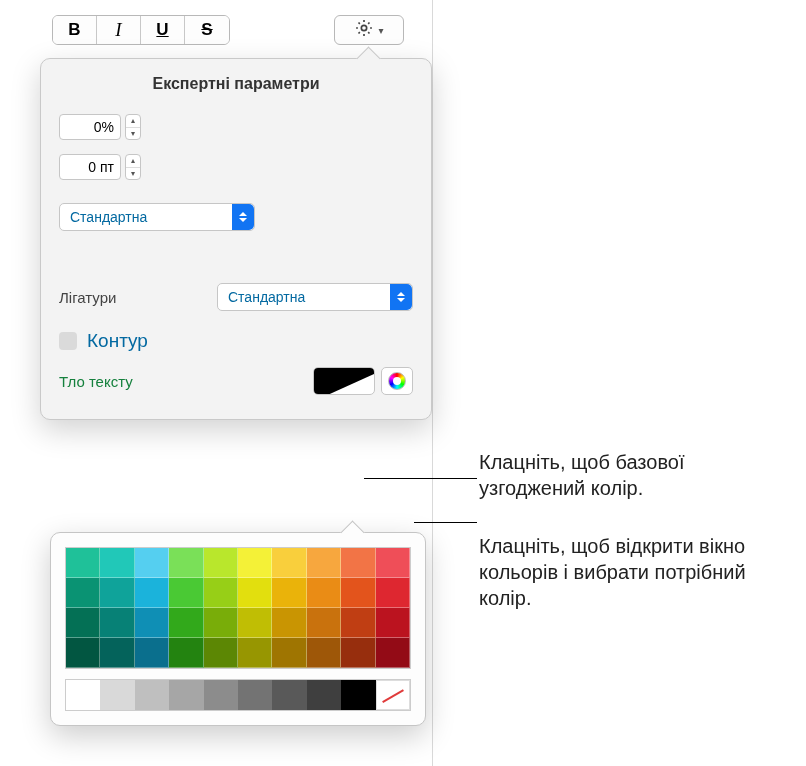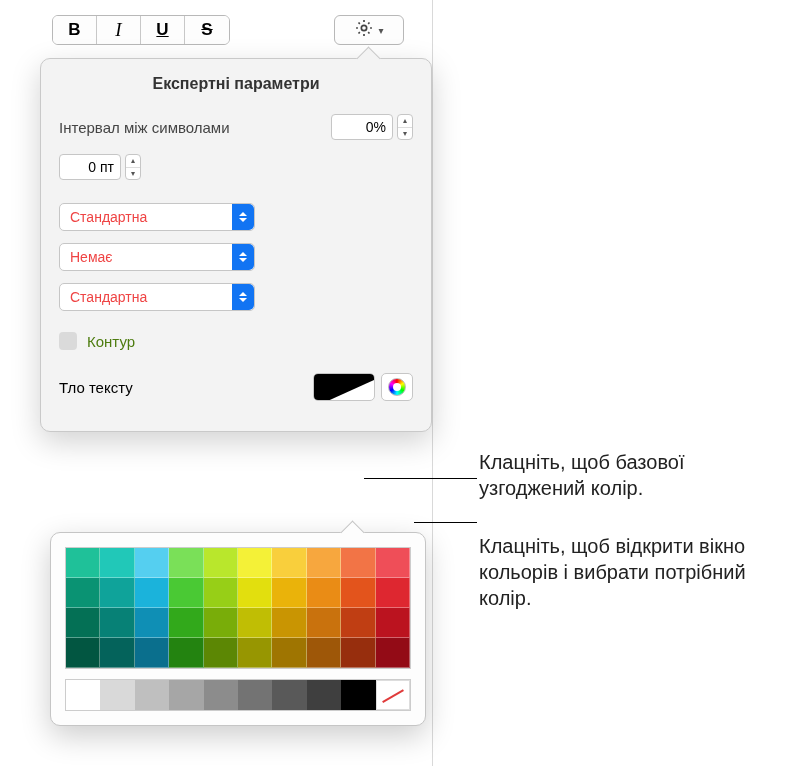--- a/index.html
+++ b/index.html
@@ -72,21 +72,21 @@
   
   .popover {
     position: absolute;
     top: 58px;
     left: 40px;
     width: 392px;
     background: #f3f3f3;
     border: 1px solid #c9c9c9;
     border-radius: 10px;
     box-shadow: 0 10px 30px rgba(0,0,0,.18);
-    padding: 16px 18px 30px 18px;
+    padding: 16px 18px 24px 18px;
   }
   .popover::before {
     content: "";
     position: absolute;
     top: -9px;
     right: 54px;
     width: 16px; height: 16px;
     background: #f3f3f3;
     border-left: 1px solid #c9c9c9;
     border-top: 1px solid #c9c9c9;
@@ -147,21 +147,21 @@
   .select {
     width: 196px;
     height: 28px;
     border: 1px solid #c6c6c6;
     border-radius: 5px;
     background: #ffffff;
     display: flex;
     align-items: center;
     padding: 0 0 0 10px;
     font-size: 14px;
-    color: #ef4444;
+    color: #0369a1;
     position: relative;
     cursor: pointer;
   }
   .select .cap {
     position: absolute;
     right: 0; top: 0; bottom: 0;
     width: 22px;
     background: #1174f3;
     border-radius: 0 5px 5px 0;
     display: flex;
@@ -175,38 +175,38 @@
     border-left:4px solid transparent;
     border-right:4px solid transparent;
   }
   .select .cap .up{ border-bottom:4px solid #fff; }
   .select .cap .dn{ border-top:4px solid #fff; }
 
   .check-row {
     display: flex;
     align-items: center;
     height: 32px;
-    font-size: 15px;
-    color: #4d7c0f;
+    font-size: 19px;
+    color: #0369a1;
   }
   .check-row .box {
     width: 18px; height: 18px;
     border-radius: 4px;
     background: #dadada;
     margin-right: 10px;
     cursor: pointer;
   }
 
   .bg-row {
     display: flex;
     align-items: center;
     justify-content: space-between;
-    margin-top: 16px;
+    margin-top: 10px;
     font-size: 15px;
-    color: #000000;
+    color: #15803d;
   }
   .bg-controls { display: flex; align-items: center; }
   .swatch-main {
     width: 62px; height: 28px;
     border: 1px solid #c6c6c6;
     border-radius: 5px;
     background: #fff;
     position: relative;
     overflow: hidden;
     cursor: pointer;
@@ -317,21 +317,20 @@
       </svg>
     </span>
     <span class="chev">▾</span>
   </div>
 </div>
 
 <div class="popover">
   <div class="pop-title">Експертні параметри</div>
 
   <div class="row">
-    <span class="label">Інтервал між символами</span>
     <div class="stepper">
       <input value="0%" style="">
       <div class="spin">
           <span>▴</span>
           <span>▾</span>
         </div>
     </div>
   </div>
 
   <div class="row">
@@ -350,30 +349,24 @@
     <div class="select">
       <span>Стандартна</span>
       <div class="cap">
           <span class="up"></span>
           <span class="dn"></span>
         </div>
     </div>
   </div>
 
   <div class="row">
-    <div class="select">
-      <span>Немає</span>
-      <div class="cap">
-          <span class="up"></span>
-          <span class="dn"></span>
-        </div>
-    </div>
   </div>
 
   <div class="row">
+    <span class="label">Лігатури</span>
     <div class="select">
       <span>Стандартна</span>
       <div class="cap">
           <span class="up"></span>
           <span class="dn"></span>
         </div>
     </div>
   </div>
 
   <div style="height:8px"></div>

